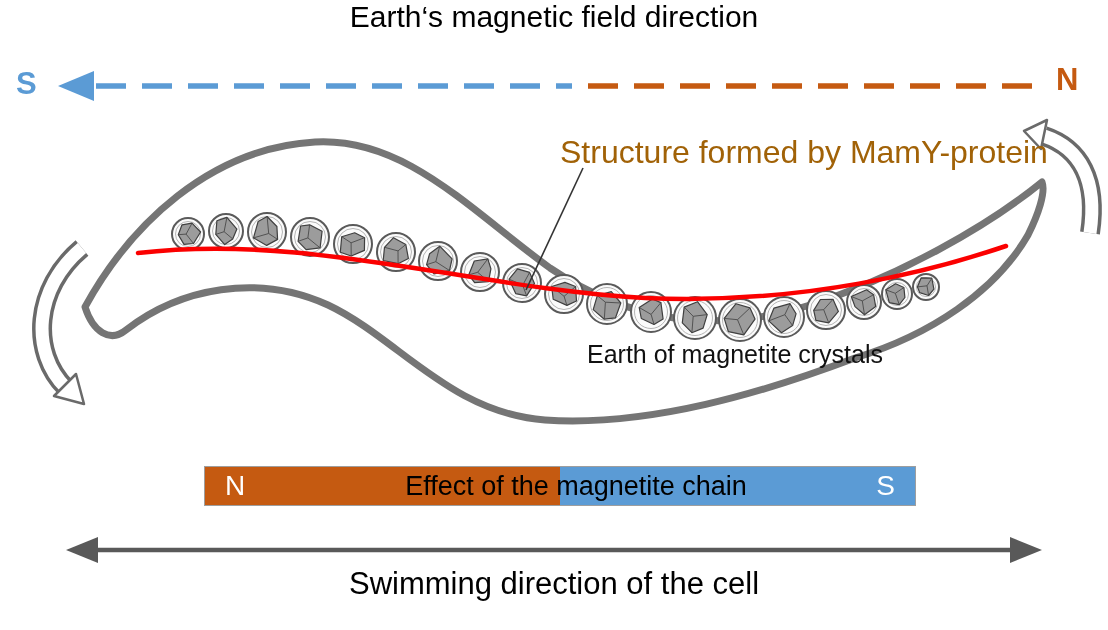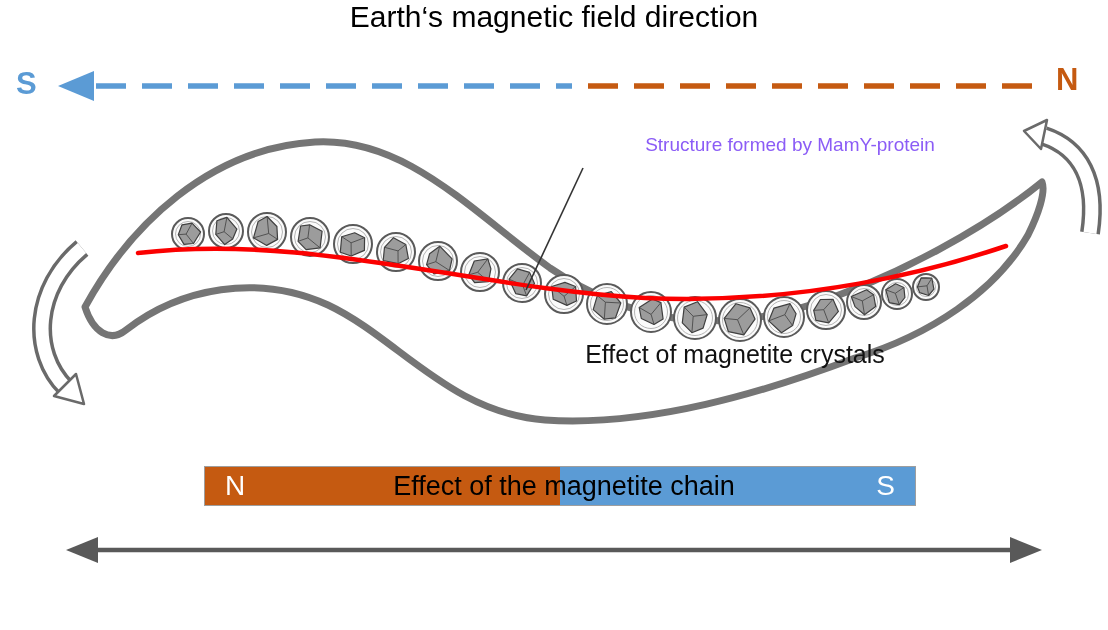--- a/index.html
+++ b/index.html
@@ -6,33 +6,33 @@
   .stage{
     position:relative;width:1108px;height:630px;background:#ffffff;
     font-family:"Liberation Sans", sans-serif;overflow:hidden;padding-left:35px;
   }
   .stage svg{position:absolute;left:0;top:0;}
   .txt{position:absolute;white-space:nowrap;}
   .title{left:0;top:8;width:1108px;text-align:center;font-size:30px;color:#000;}
   .pole{font-size:31px;font-weight:bold;}
   .pole-s{left:16px;top:66px;color:#5b9bd5;}
   .pole-n{left:1056px;top:62px;color:#c55a11;}
-  .mamy{left:560px;top:134px;width:460px;text-align:center;font-size:19px;color:#8b5cf6;}
+  .mamy{left:560px;top:134px;width:460px;text-align:center;font-size:32px;color:#a16207;}
   .chainlbl{left:545px;top:340px;width:380px;text-align:center;font-size:25px;color:#111;}
   .magnet{
     position:absolute;left:204px;top:466px;width:712px;height:40px;
     border:1px solid #9e9e9e;box-sizing:border-box;display:flex;
   }
   .magnet .half{width:50%;height:100%;}
   .half-n{background:#c55a11;}
   .half-s{background:#5b9bd5;}
   .magnet-pole{position:absolute;top:0;line-height:38px;font-size:28px;color:#ffffff;}
   .magnet-pole.n{left:20px;}
   .magnet-pole.s{right:20px;}
-  .magnet-label{position:absolute;left:4px;top:0;width:100%;text-align:center;line-height:38px;font-size:27px;color:#000;}
+  .magnet-label{position:absolute;left:16px;top:0;width:100%;text-align:center;line-height:38px;font-size:27px;color:#000;}
   .swim{left:0;top:566px;width:1108px;text-align:center;font-size:31px;color:#000;}
 </style>
 </head>
 <body>
 
 <div class="stage">
 
   <svg width="1108" height="630" viewBox="0 0 1108 630">
 
     <g>
@@ -230,23 +230,24 @@
       <polygon points="1042,550 1010,537 1010,563" fill="#595959"></polygon>
     </g>
   </svg>
 
   <div class="txt title">Earth‘s magnetic field direction</div>
 
   <div class="txt pole pole-s">S</div>
   <div class="txt pole pole-n">N</div>
 
   <div class="txt mamy">Structure formed by MamY-protein</div>
-  <div class="txt chainlbl">Effect of magnetite crystals</div>
+  <div class="txt chainlbl">Earth of magnetite crystals</div>
 
   <div class="magnet">
     <div class="half half-n"></div>
     <div class="half half-s"></div>
     <div class="magnet-pole n">N</div>
     <div class="magnet-pole s">S</div>
     <div class="magnet-label">Effect of the magnetite chain</div>
   </div>
 
+  <div class="txt swim">Swimming direction of the cell</div>
 </div>
 
 </body></html>

